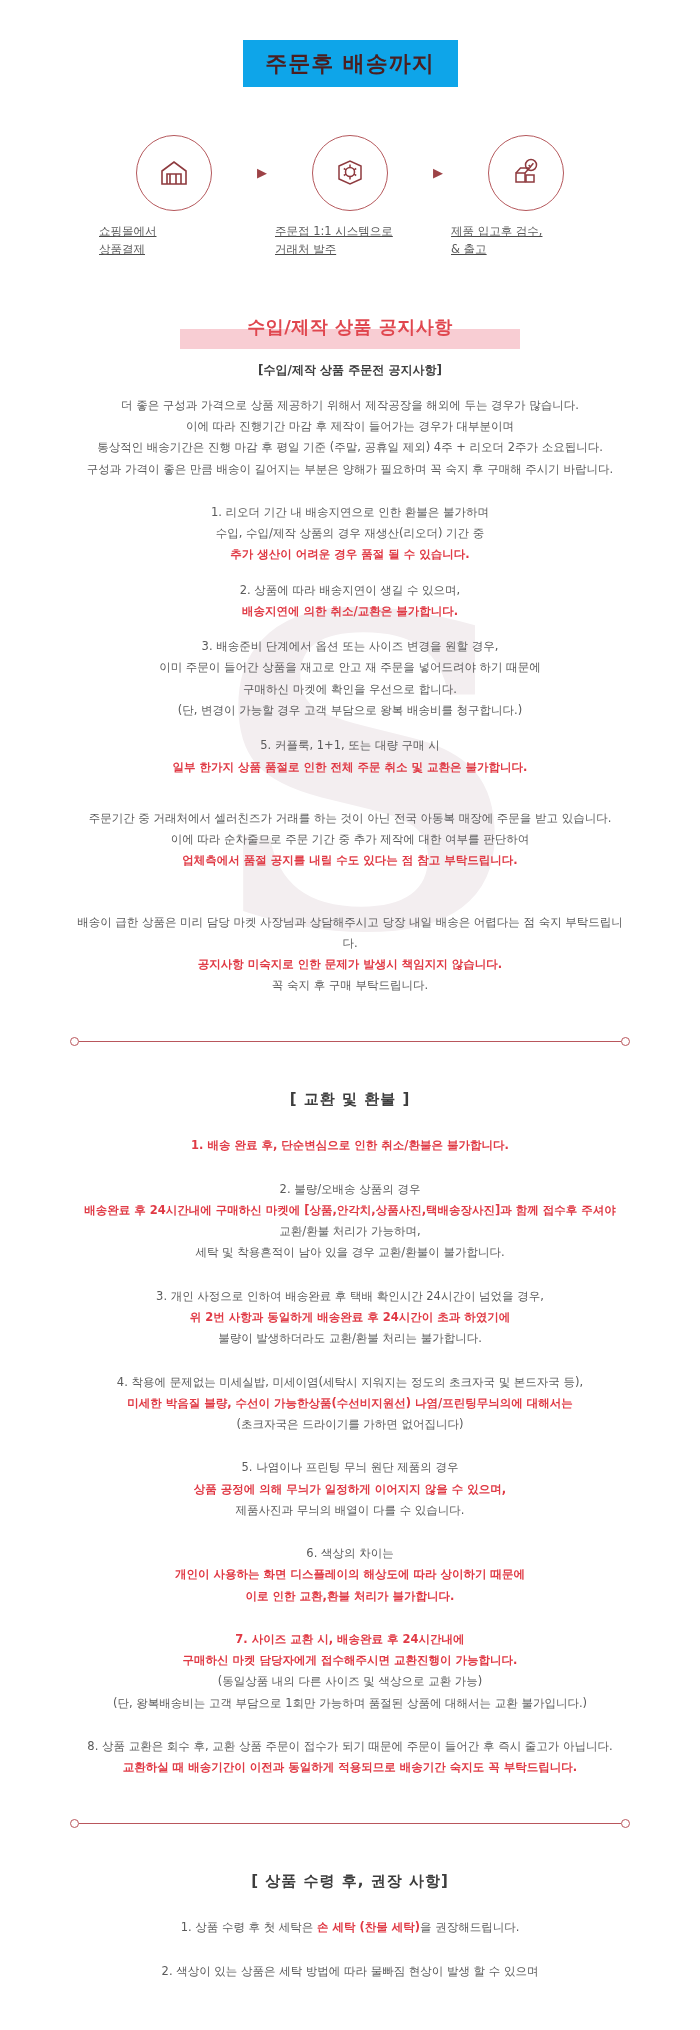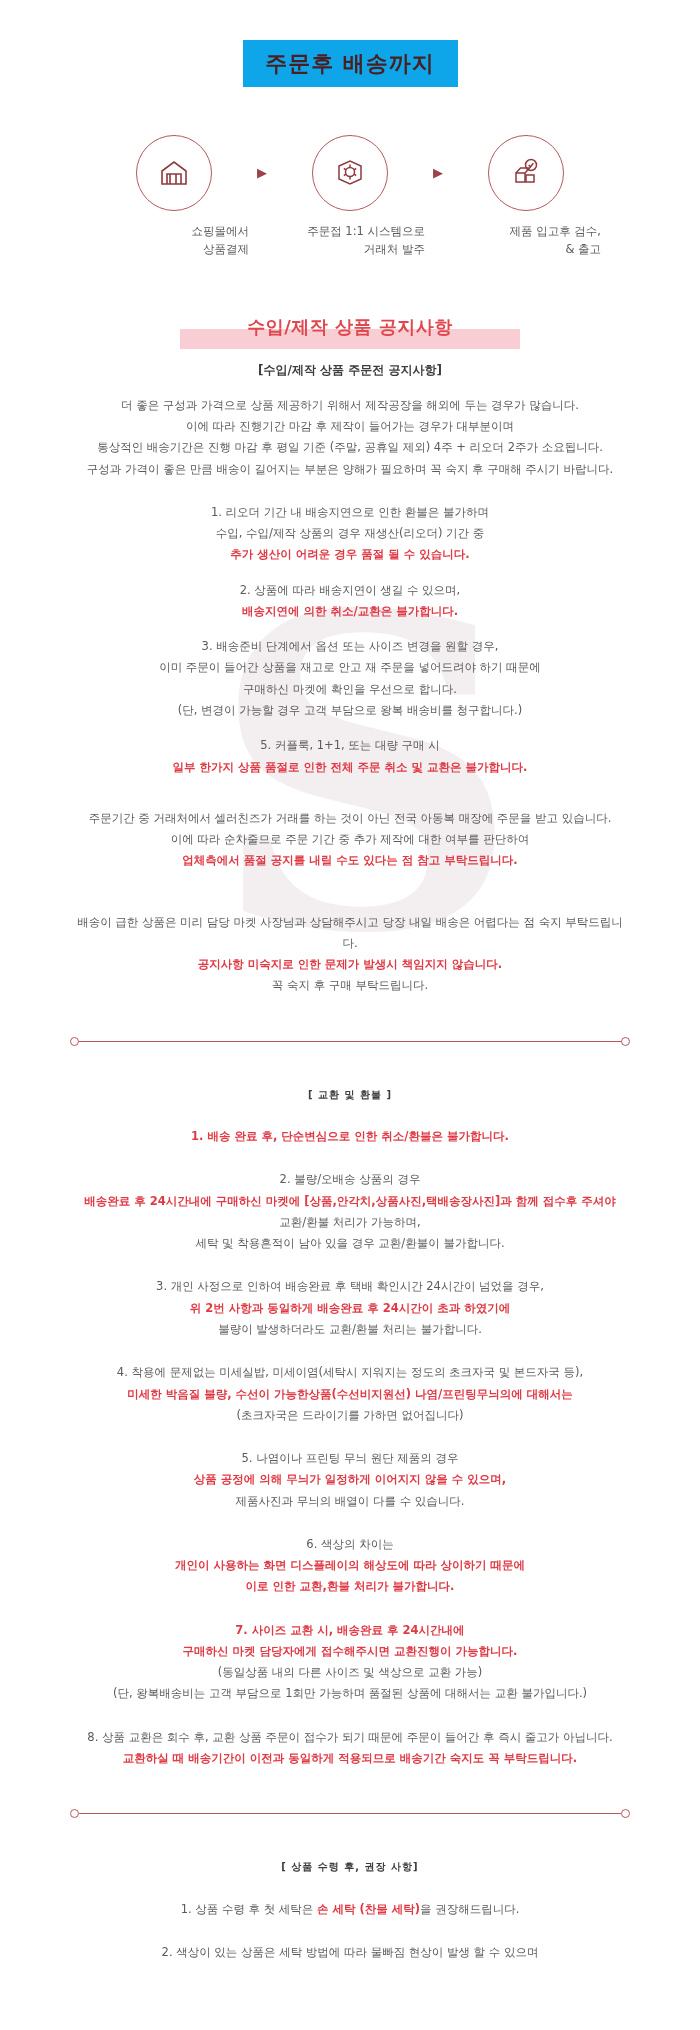--- a/index.html
+++ b/index.html
@@ -45,21 +45,21 @@
   }
 
   
   .steps{
     margin:48px auto 0;
     width:520px;
     display:flex;
     align-items:flex-start;
     justify-content:center;
   }
-  .step{width:150px;text-align:right;}
+  .step{width:150px;text-align:left;text-decoration:underline;}
   .circle{
     width:74px;height:74px;border-radius:50%;
     border:1.6px solid #b5585c;
     margin:0 auto 12px;
     display:flex;align-items:center;justify-content:center;
     color:#8e3a3e;
   }
   .step-label{
     font-size:11.5px;line-height:1.55;color:#5b5b5b;
   }
@@ -114,21 +114,21 @@
     display:flex;align-items:center;
   }
   .divider .line{flex:1;height:1px;background:#b9565c;}
   .divider .dot{
     width:7px;height:7px;border-radius:50%;
     border:1.5px solid #b9565c;background:#fff;
   }
 
   .sub-title{
     text-align:center;
-    font-size:10px;font-weight:700;color:#3d3d3d;
+    font-size:15px;font-weight:700;color:#3d3d3d;
     letter-spacing:1px;
   }
 </style>
 </head>
 <body>
 
 <div class="page">
   <div class="watermark">S</div>
 
   <div class="content">

